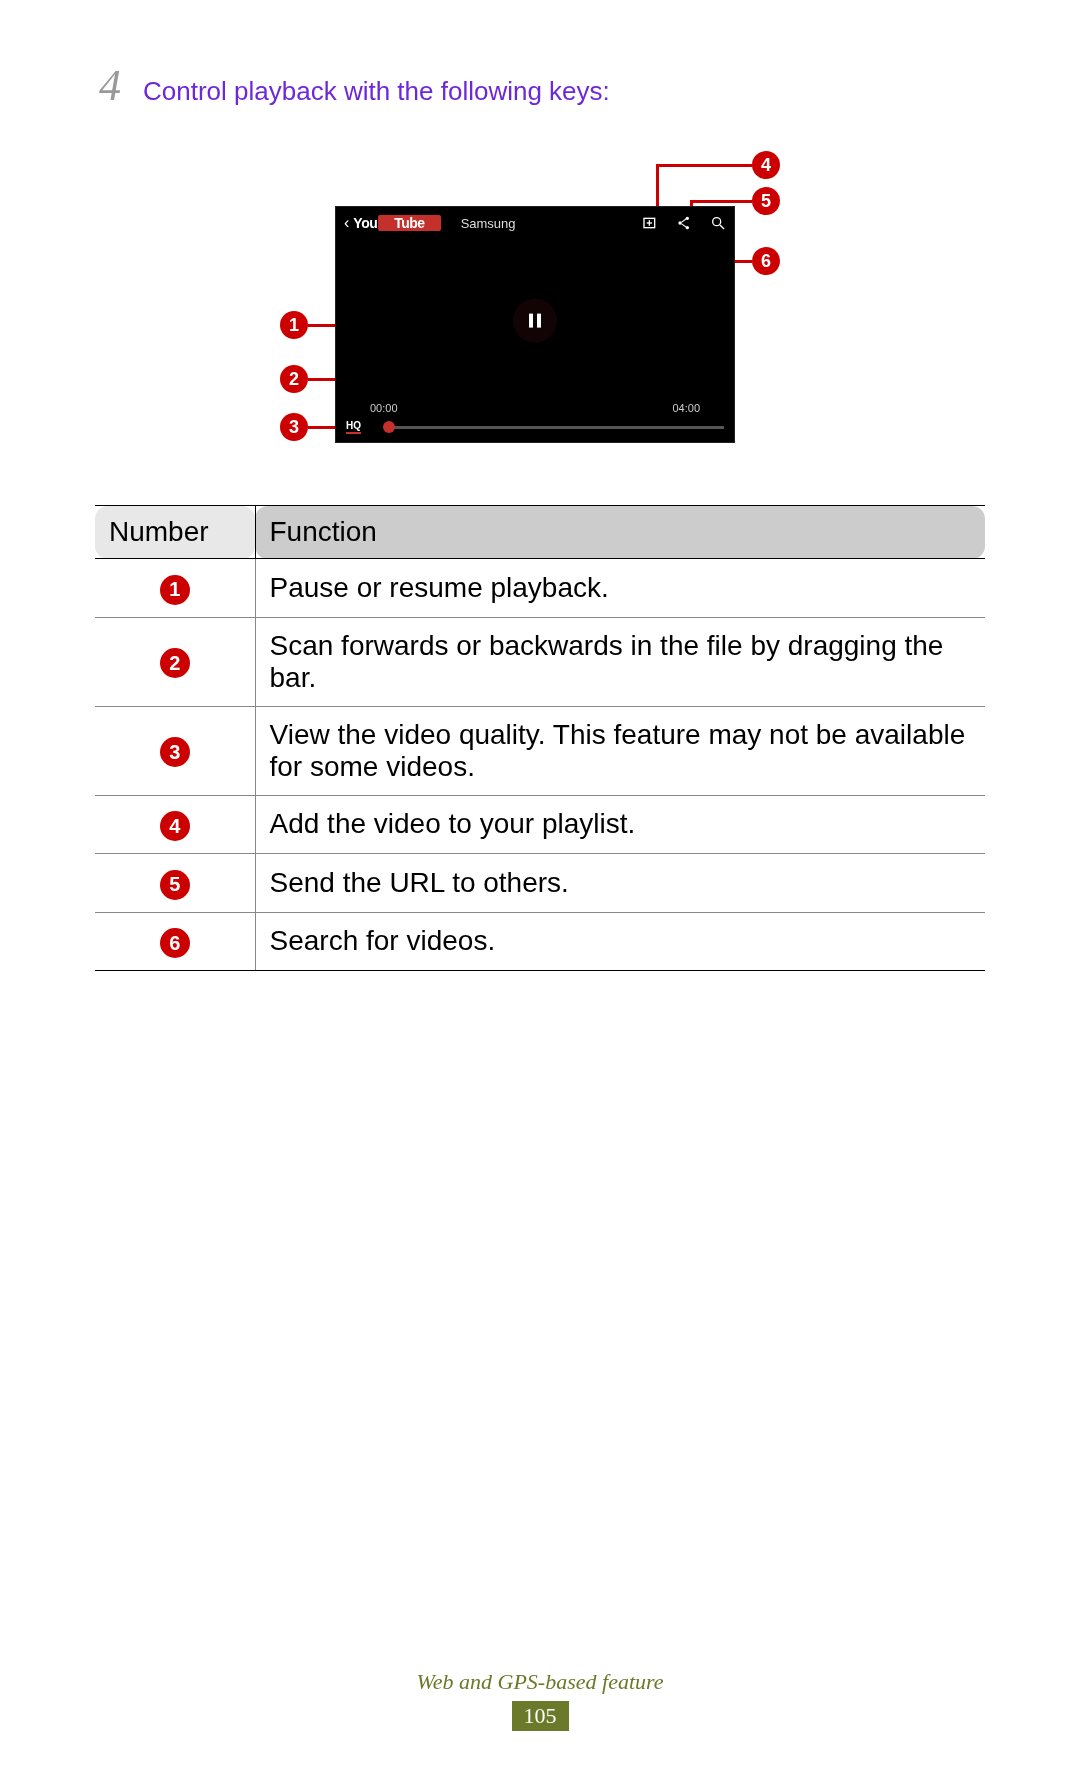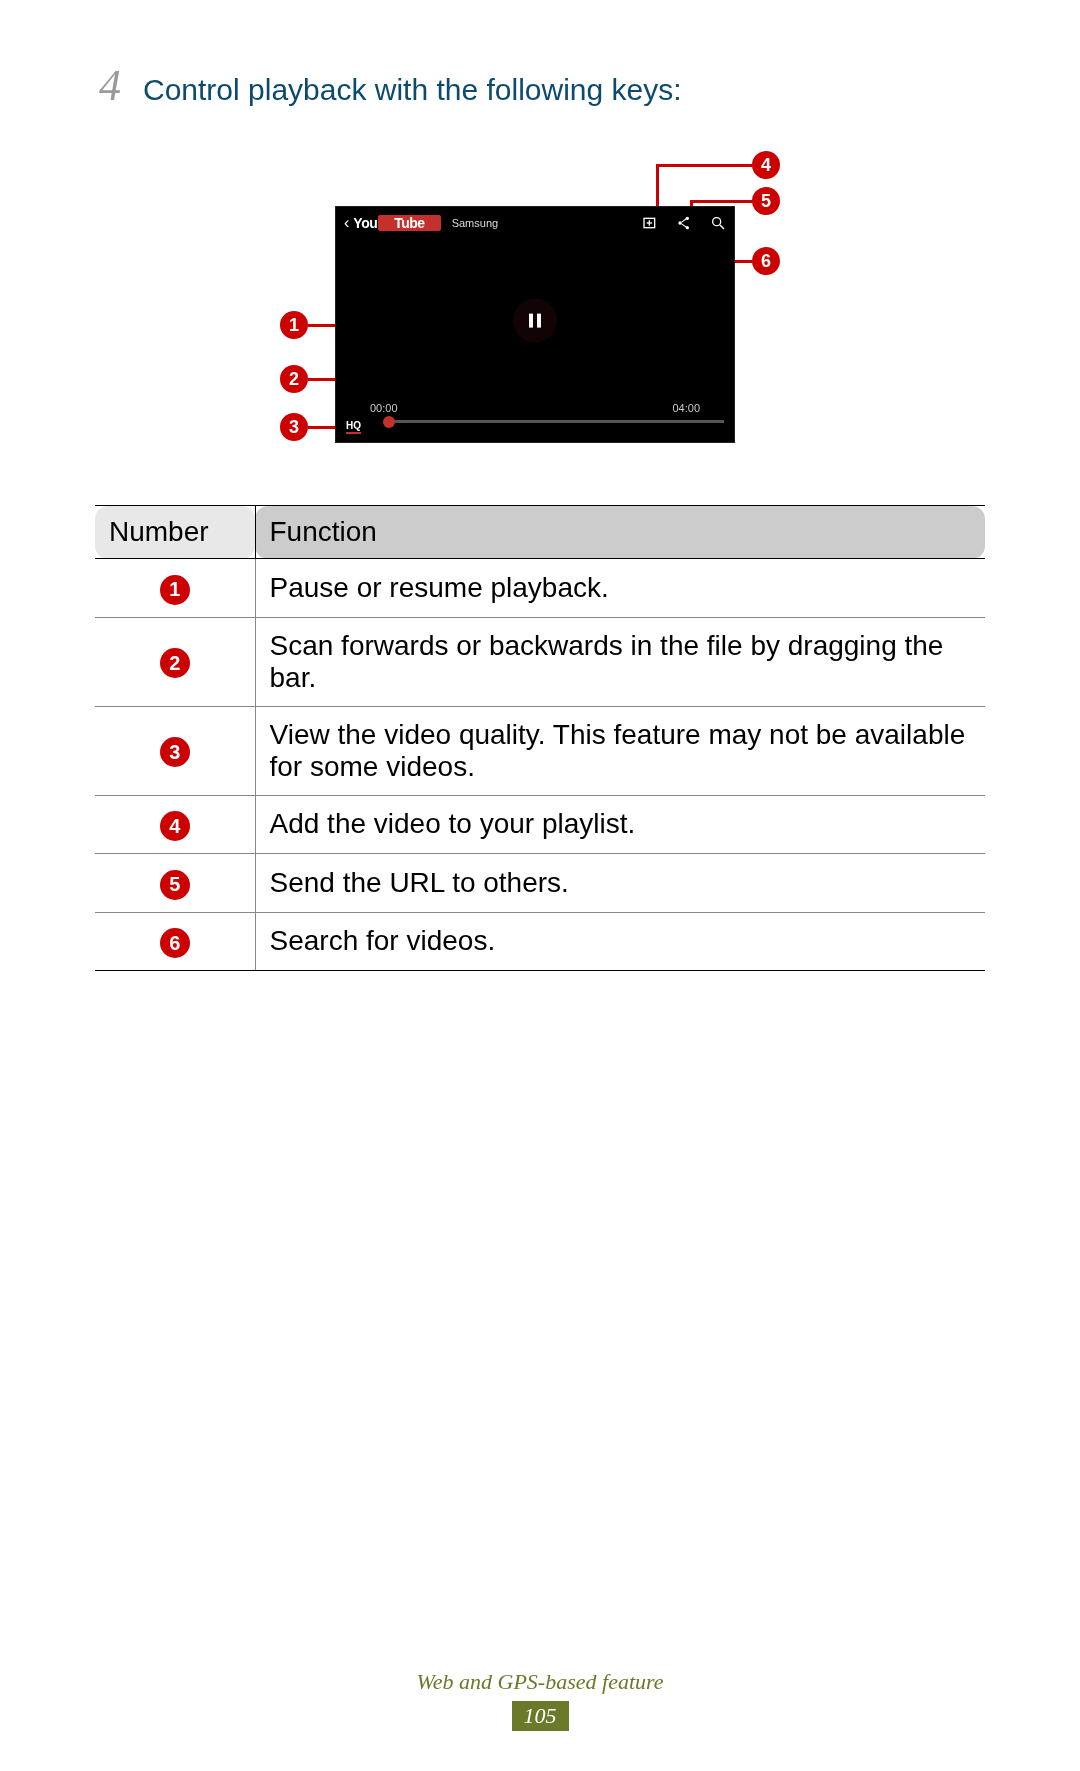--- a/index.html
+++ b/index.html
@@ -7,39 +7,39 @@
     width: 1080px;
     height: 1771px;
     background: #fff;
     font-family: "Helvetica Neue", Arial, sans-serif;
     position: relative;
     color: #000;
   }
   .page { padding: 60px 95px 0 95px; }
   .step-line { display: flex; align-items: baseline; gap: 18px; margin-bottom: 40px; }
   .step-num { font-family: Georgia, "Times New Roman", serif; font-style: italic; font-size: 44px; color: #999; width: 30px; text-align: center;}
-  .step-text { font-size: 30px; color: #0c4a6e; }
+  .step-text { font-size: 26px; color: #6d28d9; }
 
   .figure-wrap { position: relative; width: 520px; height: 310px; margin: 0 auto 44px auto; }
   .player { position: absolute; left: 55px; top: 55px; width: 400px; height: 237px; background: #000; border: 1px solid #222; }
   .player-top { display: flex; align-items: center; height: 32px; padding: 0 8px; color: #fff; }
   .yt-caret { color:#fff; font-size:16px; margin-right:4px;}
   .yt-logo { display:inline-flex; align-items:center; font-weight:bold; font-size:14px;}
   .yt-you { color:#fff; letter-spacing:-0.5px;}
   .yt-tube { background:#c4302b; color:#fff; padding:0 16px; border-radius:2px; margin-left:1px; letter-spacing:-0.5px;}
-  .yt-title { font-size:11px; color:#ddd; margin-left:11px;}
+  .yt-title { font-size:13px; color:#ddd; margin-left:20px;}
   .top-icons { margin-left:auto; display:flex; gap:18px; align-items:center;}
   .icon { width:16px; height:16px; display:flex; align-items:center; justify-content:center;}
   .icon svg { width:16px; height:16px; }
   .player-center { position:absolute; top:50%; left:50%; transform:translate(-50%,-60%); width:44px; height:44px; border-radius:50%; background:rgba(100,20,20,0.18); display:flex; align-items:center; justify-content:center;}
   .pause-icon { display:flex; gap:4px;}
   .pause-icon span { width:4px; height:14px; background:#fff;}
   .player-bottom { position:absolute; bottom:0; left:0; right:0; padding:4px 10px 8px 10px;}
   .time-row { display:flex; justify-content:space-between; font-size:11px; color:#ccc; padding:0 24px 6px 24px;}
-  .seek-row { display:flex; align-items:flex-start; gap:24px;}
+  .seek-row { display:flex; align-items:center; gap:24px;}
   .hq { font-size:10px; font-weight:bold; color:#fff; border-bottom:2px solid #c4302b; padding-bottom:1px;}
   .seek-bar { flex:1; height:3px; background:#555; position:relative;}
   .seek-knob { position:absolute; left:0; top:50%; transform:translate(-2px,-50%); width:12px; height:12px; border-radius:50%; background:#c4302b;}
 
   .callout { position:absolute; width:28px; height:28px; border-radius:50%; background:#c00; color:#fff; font-weight:bold; font-size:18px; display:flex; align-items:center; justify-content:center; font-family: Arial, sans-serif;}
   .line { position:absolute; background:#c00; }
 
   table.func { width: 100%; border-collapse: collapse; font-size: 28px; }
   table.func th { background:#ccc; text-align:left; font-weight:normal; padding:10px 14px; border:1px solid #000; font-size:28px;}
   table.func th:first-child { background:#e8e8e8; width:160px; text-align:left;}
@@ -48,21 +48,21 @@
   table.func tr:last-child td { border-bottom:1px solid #000;}
   table.func { border-left:none; border-right:none; border-top:1px solid #000;}
   table.func th { border-left:none; border-right:1px solid #000;border-radius:13px;}
   table.func th:last-child{ border-right:none;}
   table.func td:last-child{ border-right:none;}
   table.func td:first-child{ border-left:none;}
   .tbl-num { display:inline-flex; width:30px; height:30px; border-radius:50%; background:#c00; color:#fff; align-items:center; justify-content:center; font-weight:bold; font-size:20px;}
 
   .footer { position:absolute; bottom:40px; left:0; right:0; text-align:center;}
   .footer-title { font-style:italic; color:#6a7a2a; font-size:22px; font-family: Georgia, serif; margin-bottom:6px;}
-  .footer-page { display:inline-block; background:#6a7a2a; color:#fff; font-style:italic; font-family: Georgia, serif; font-size:22px; padding:2px 12px;}
+  .footer-page { display:inline-block; background:#6a7a2a; color:#fff; font-family: Georgia, serif; font-size:22px; padding:2px 12px;}
 </style>
 </head>
 <body>
 
 <div class="page">
   <div class="step-line">
     <div class="step-num">4</div>
     <div class="step-text">Control playback with the following keys:</div>
   </div>
 

